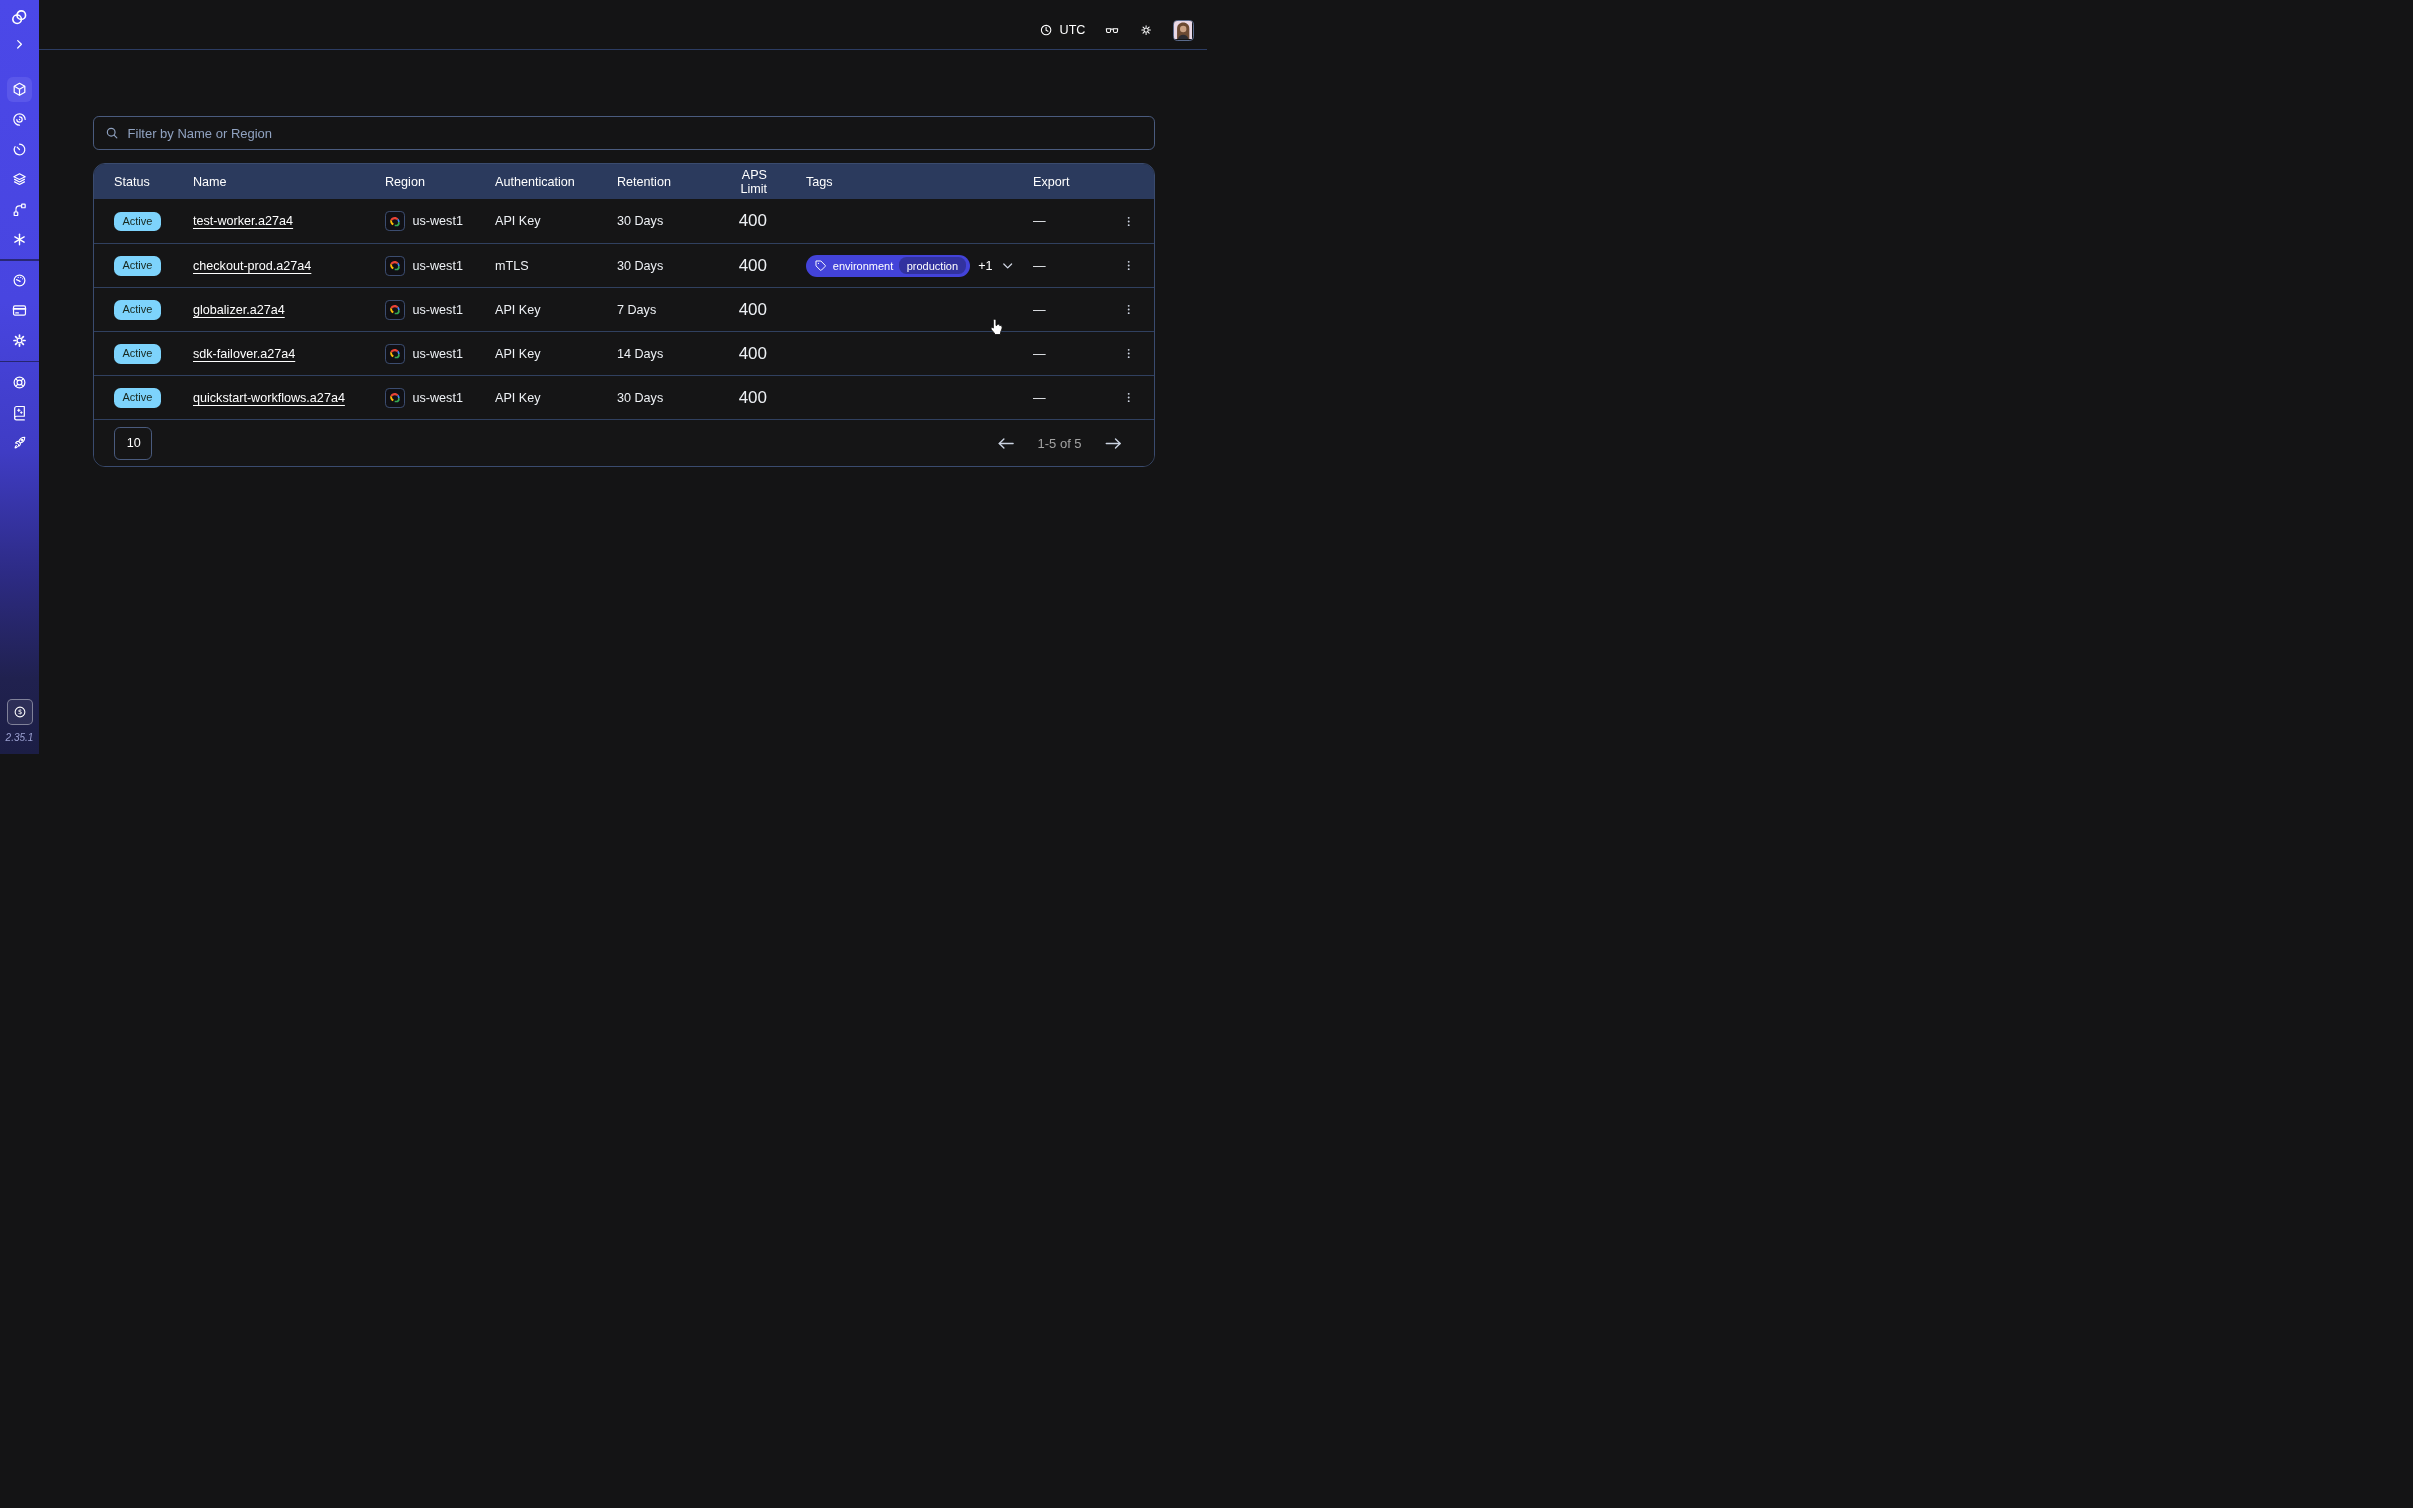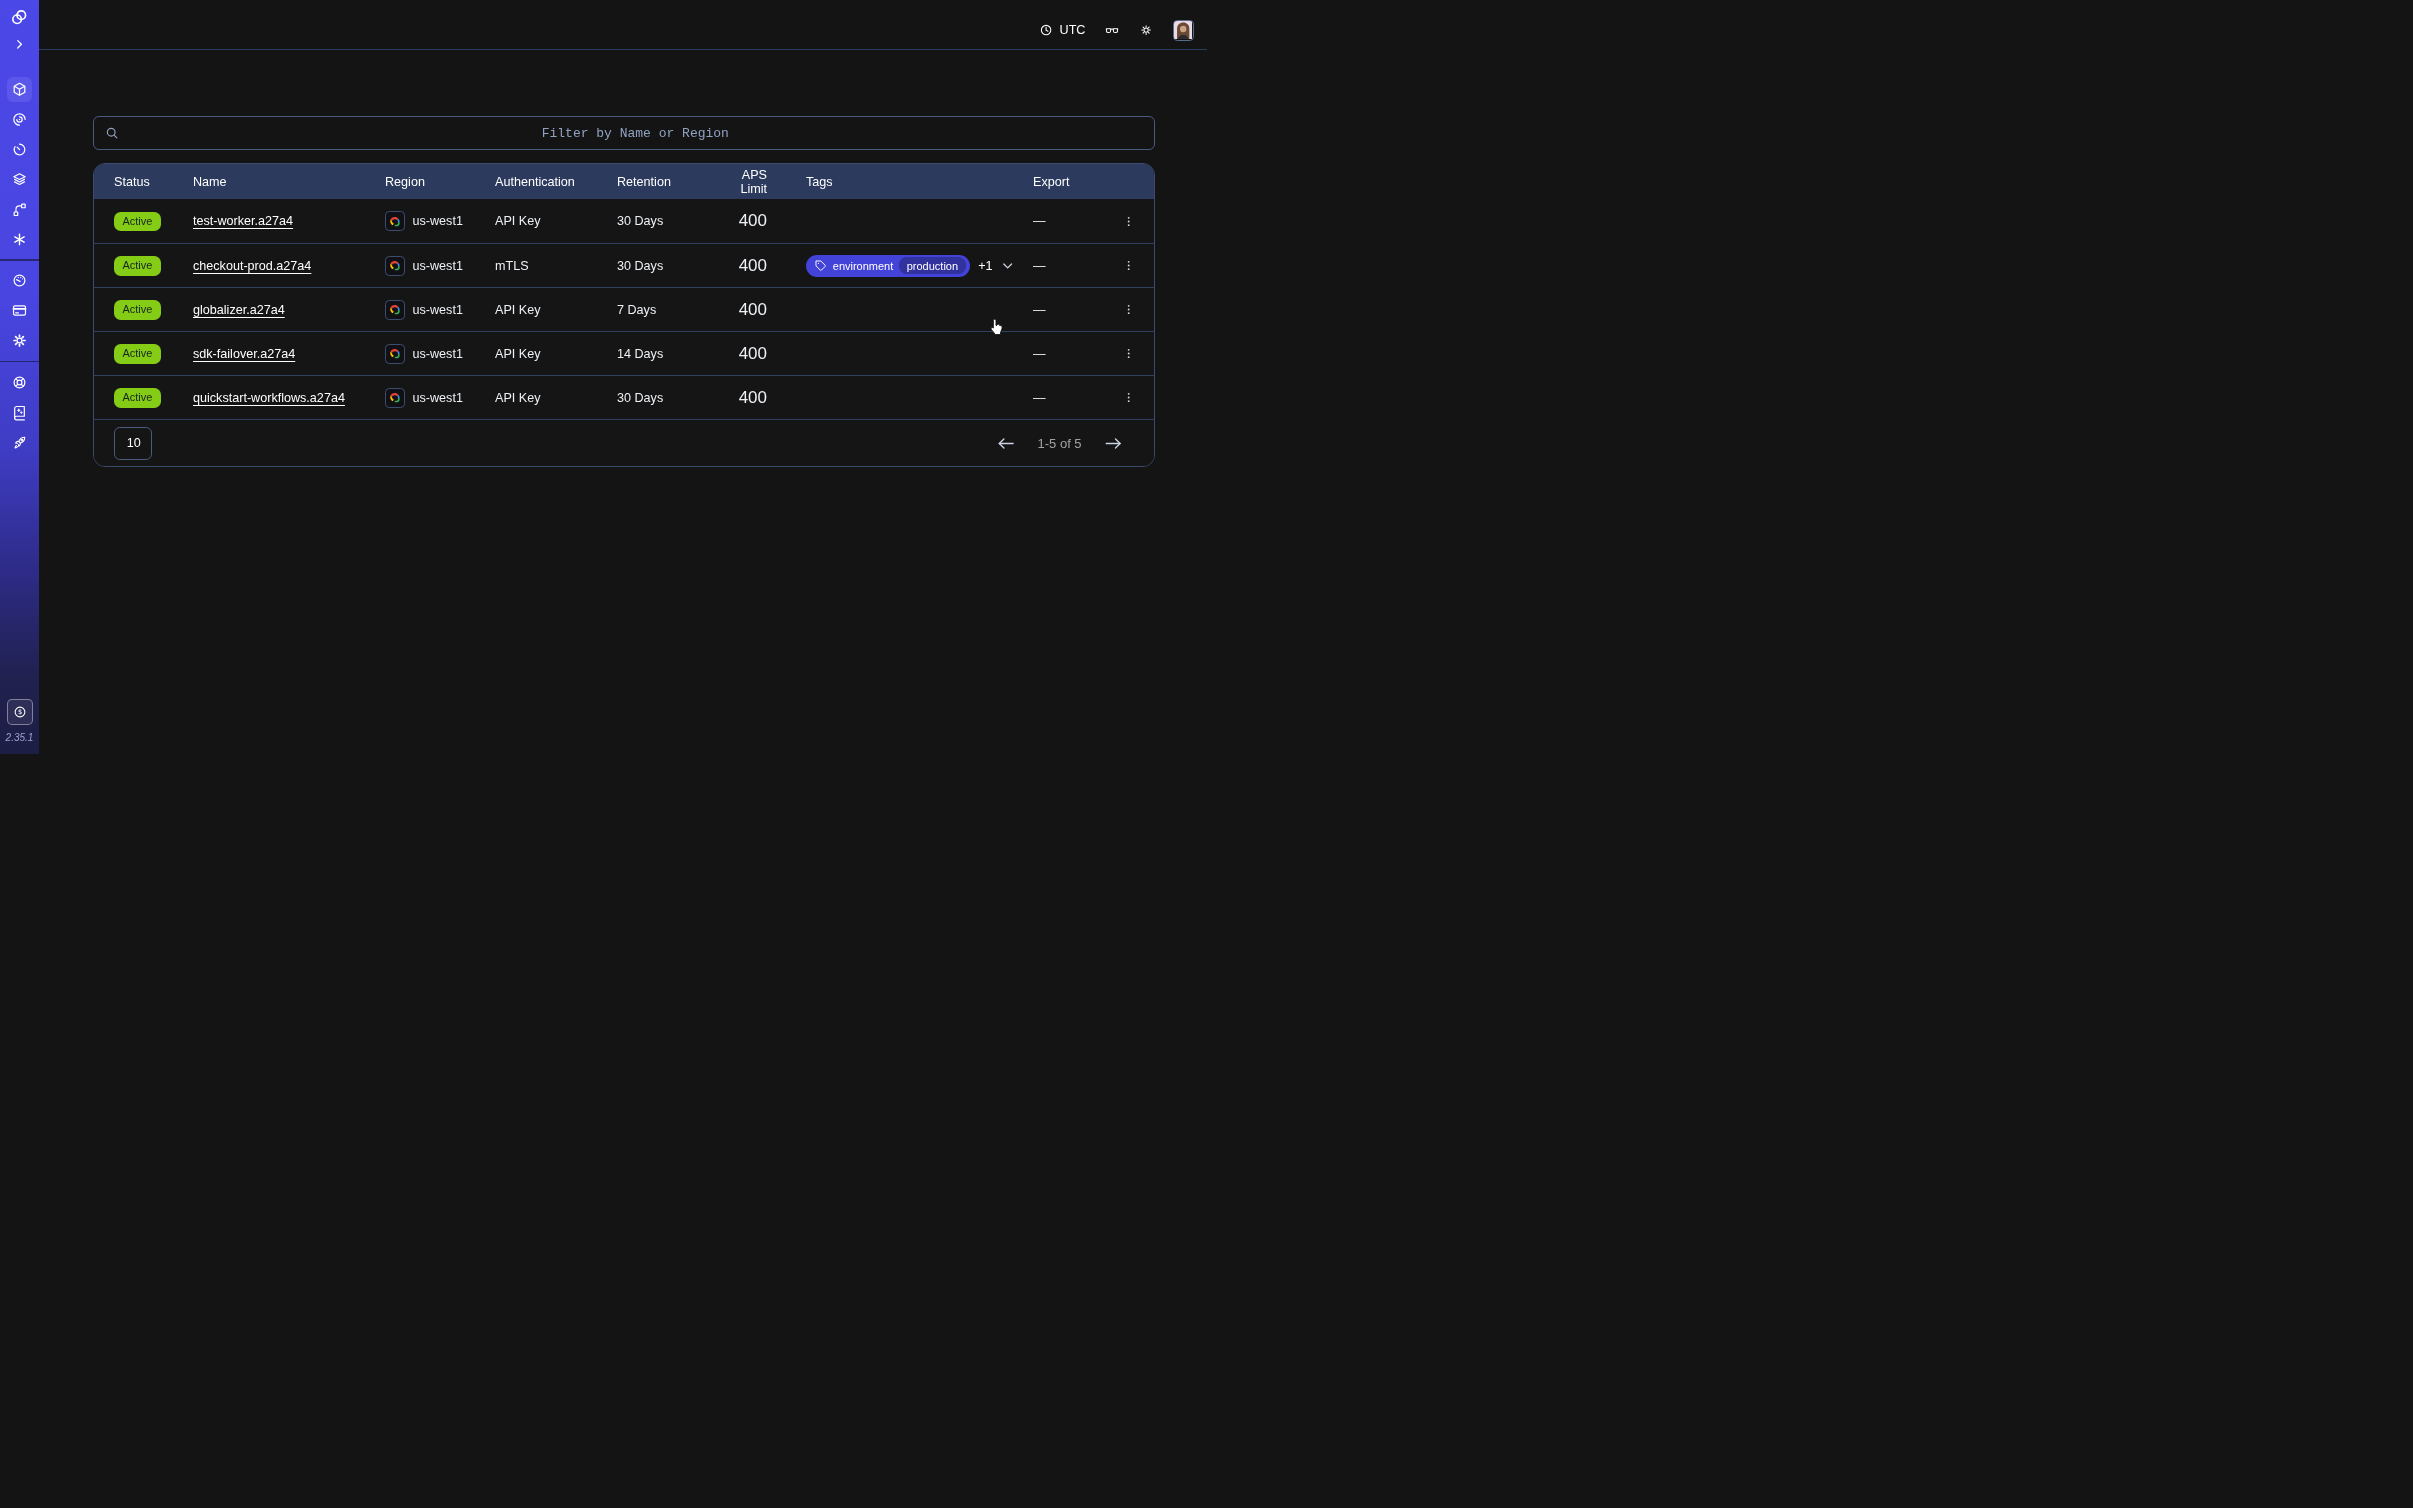--- a/index.html
+++ b/index.html
@@ -53,40 +53,40 @@
     font-family: "Liberation Sans", sans-serif;
     font-size: 12.6px; padding: 9.2px 17.6px; cursor: pointer;
   }
 
   .search {
     margin-top: 10px; height: 34px; border: 1.3px solid #4a5b7e; border-radius: 5.9px;
     display: flex; align-items: center; gap: 8.4px; padding: 0 11px; color: #90a2c0;
   }
   .search input {
     flex: 1; background: transparent; border: none; outline: none;
-    color: #e8ecf4; font-size: 13px; font-family: Liberation Mono, monospace; text-align: center;
+    color: #e8ecf4; font-size: 13px; font-family: Liberation Sans, sans-serif;
   }
   .search input::placeholder { color: #90a2c0; }
 
   
   .table-card { margin-top: 13.4px; border: 0.8px solid #3a4b6e; border-radius: 12px; overflow: hidden; }
   .grid-cols {
     display: grid;
     grid-template-columns: 79px 192px 110px 122px 95px 65px 256px 79px 34px;
     align-items: center; padding: 0 11px 0 20px;
   }
   .thead { background: #2b3a5d; height: 35px; font-size: 12.6px; color: #fff; }
   .th { font-weight: 400; }
   .th-aps, .td-aps { text-align: right; padding-right: 10px; }
   .th-tags, .td-tags { padding-left: 29px; }
   .trow { height: 44px; border-top: 0.8px solid #30405f; font-size: 12.6px; color: #eef1f5; background: #151516; }
   .trow:first-child { border-top: none; }
 
   .badge {
-    display: inline-block; background: #84cc16; color: #17271d;
+    display: inline-block; background: #7dd3fc; color: #17271d;
     font-size: 11px; padding: 3.4px 8.4px 4.2px; border-radius: 6.7px;
   }
   .name-link { color: #fff; text-decoration: underline; text-underline-offset: 2.5px; cursor: pointer; }
   .td-region { display: flex; align-items: center; gap: 7.5px; }
   .gcp-box {
     width: 20px; height: 20px; border: 0.8px solid #3c4d70; border-radius: 4.2px;
     display: flex; align-items: center; justify-content: center; background: #101015;
   }
   .td-aps { font-family: Liberation Sans, sans-serif; font-size: 17px; }
   .td-tags { display: flex; align-items: center; gap: 8.4px; }

